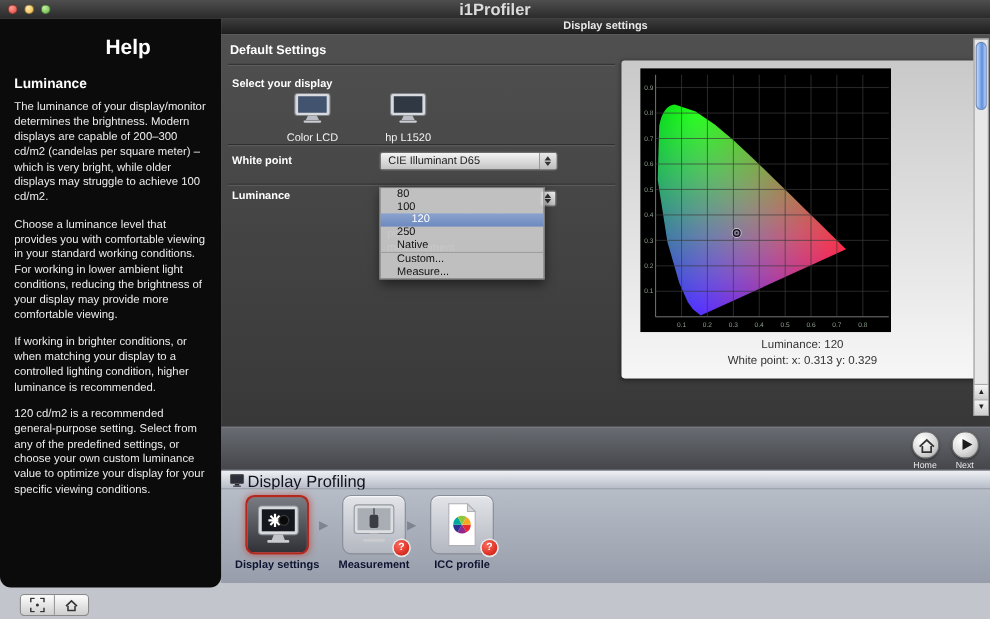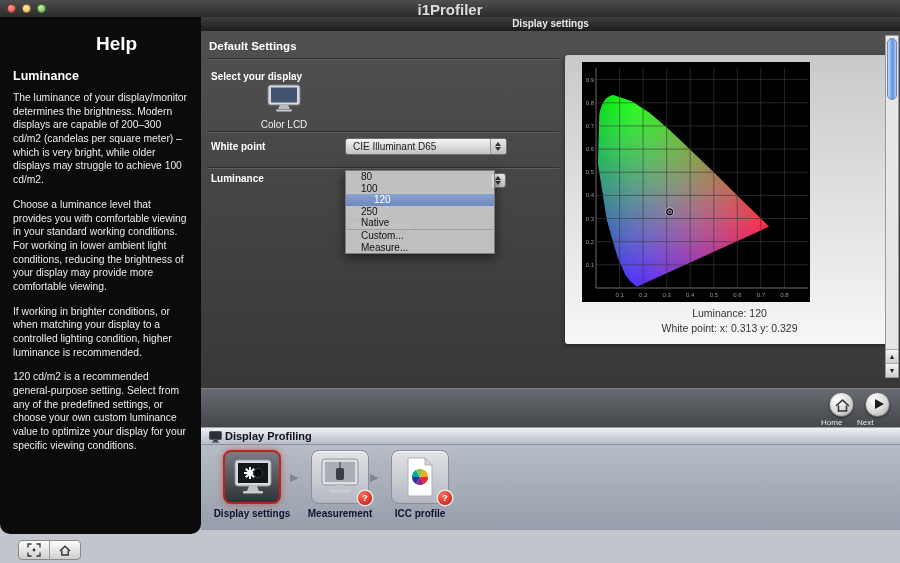--- a/index.html
+++ b/index.html
@@ -66,33 +66,33 @@
   .cie-panel{position:absolute;left:364px;top:24px;width:329px;height:289px;
     background:linear-gradient(#c9c9c9,#f7f7f7);border-radius:3px;
     box-shadow:0 1px 5px rgba(0,0,0,.45);}
   .cie-panel svg{position:absolute;left:17px;top:7px;}
   .cie-text1{position:absolute;left:0;right:0;top:252px;text-align:center;color:#333;font-size:10.5px;}
   .cie-text2{position:absolute;left:0;right:0;top:267px;text-align:center;color:#333;font-size:10.5px;}
 
   
   .nav-band{position:absolute;left:201px;top:388px;width:699px;height:39px;
     background:linear-gradient(#686b71,#434549);border-top:1px solid #7e8187;}
-  .nav-col{position:absolute;top:3px;width:40px;}
+  .nav-col{position:absolute;top:3px;width:40px;text-align:center;}
   .nav-circle{width:25px;height:25px;border-radius:50%;margin:0 auto;position:relative;
     background:radial-gradient(circle at 35% 30%,#ffffff,#d9d9d9 55%,#9f9f9f);
     border:1px solid #6d6d6d;box-shadow:0 1px 2px rgba(0,0,0,.5);box-sizing:border-box;}
   .nav-label{margin-top:1px;font-size:8px;color:#e9e9e9;}
   .play-tri{position:absolute;left:9px;top:6px;width:0;height:0;
     border-top:5.5px solid transparent;border-bottom:5.5px solid transparent;border-left:9px solid #1c1c1c;}
 
   
   .wf-header{position:absolute;left:201px;top:427px;width:699px;height:18px;
     background:linear-gradient(#eef0f4,#b6bcc8);border-top:1px solid #9aa0aa;
     border-bottom:1px solid #8b919d;box-sizing:border-box;}
-  .wf-header .wf-title{position:absolute;left:24px;top:2px;font-size:11px;font-weight:bold;color:#12121e;}
+  .wf-header .wf-title{position:absolute;left:24px;top:2px;font-size:15px;font-weight:normal;color:#12121e;}
   .wf-strip{position:absolute;left:201px;top:445px;width:699px;height:85px;
     background:linear-gradient(#b7bdc7,#979daa);}
   .step{position:absolute;top:5px;width:86px;text-align:center;}
   .card{width:58px;height:54px;margin:0 auto;border-radius:8px;position:relative;box-sizing:border-box;
     border:1px solid #898e98;background:linear-gradient(#e2e4e8,#b3b7c0);
     box-shadow:inset 0 1px 0 rgba(255,255,255,.7);}
   .card.selected{border:2px solid #b3271c;background:linear-gradient(#797c82,#303237);
     box-shadow:0 0 7px rgba(190,40,25,.55);}
   .step .slabel{margin-top:4px;font-size:10px;font-weight:bold;color:#0e1430;}
   .wf-arrow{position:absolute;top:26px;font-size:11px;color:#7f858f;}
@@ -146,20 +146,29 @@
     <div class="row-label" style="top:40px">Select your display</div>
 
     <div class="disp-col" style="left:48px">
       <svg width="38" height="30" viewBox="0 0 38 30">
         <rect x="3" y="2" width="32" height="20" rx="2.5" fill="#d8dade" stroke="#7e8289"></rect>
         <rect x="6" y="4.5" width="26" height="15" fill="#41536e"></rect>
         <path d="M15 22 h8 l2 4 h-12 z" fill="#b9bcc2"></path>
         <rect x="11" y="26.5" width="16" height="2" rx="1" fill="#c9ccd1"></rect>
       </svg>
       <span class="dlabel">Color LCD</span>
+    </div>
+    <div class="disp-col" style="left:135px">
+      <svg width="38" height="30" viewBox="0 0 38 30">
+        <rect x="3" y="2" width="32" height="20" rx="2.5" fill="#d8dade" stroke="#7e8289"></rect>
+        <rect x="6" y="4.5" width="26" height="15" fill="#303844"></rect>
+        <path d="M15 22 h8 l2 4 h-12 z" fill="#b9bcc2"></path>
+        <rect x="11" y="26.5" width="16" height="2" rx="1" fill="#c9ccd1"></rect>
+      </svg>
+      <span class="dlabel">hp L1520</span>
     </div>
 
     <div class="divider" style="top:100px"></div>
     <div class="row-label" style="top:110px">White point</div>
 
     <div class="popup">
       <span>CIE Illuminant D65</span>
       <span class="cap">
           <span class="tri-up"></span>
           <span class="tri-dn"></span>

